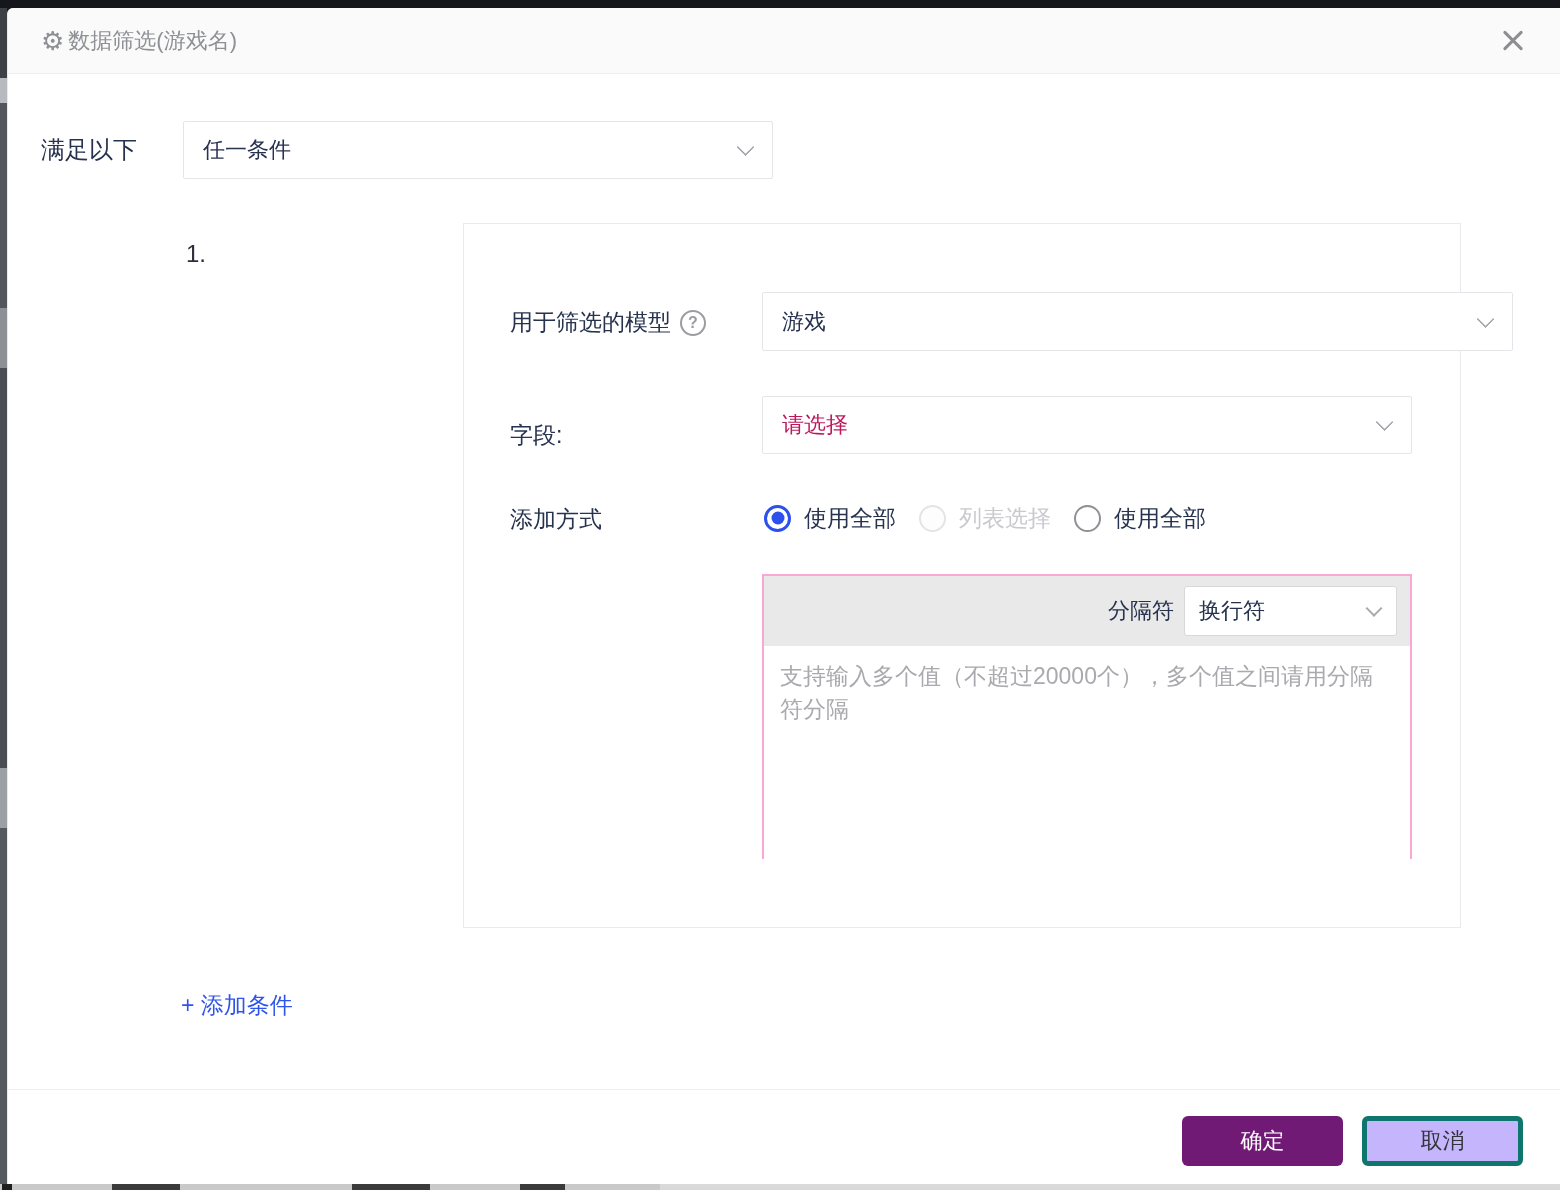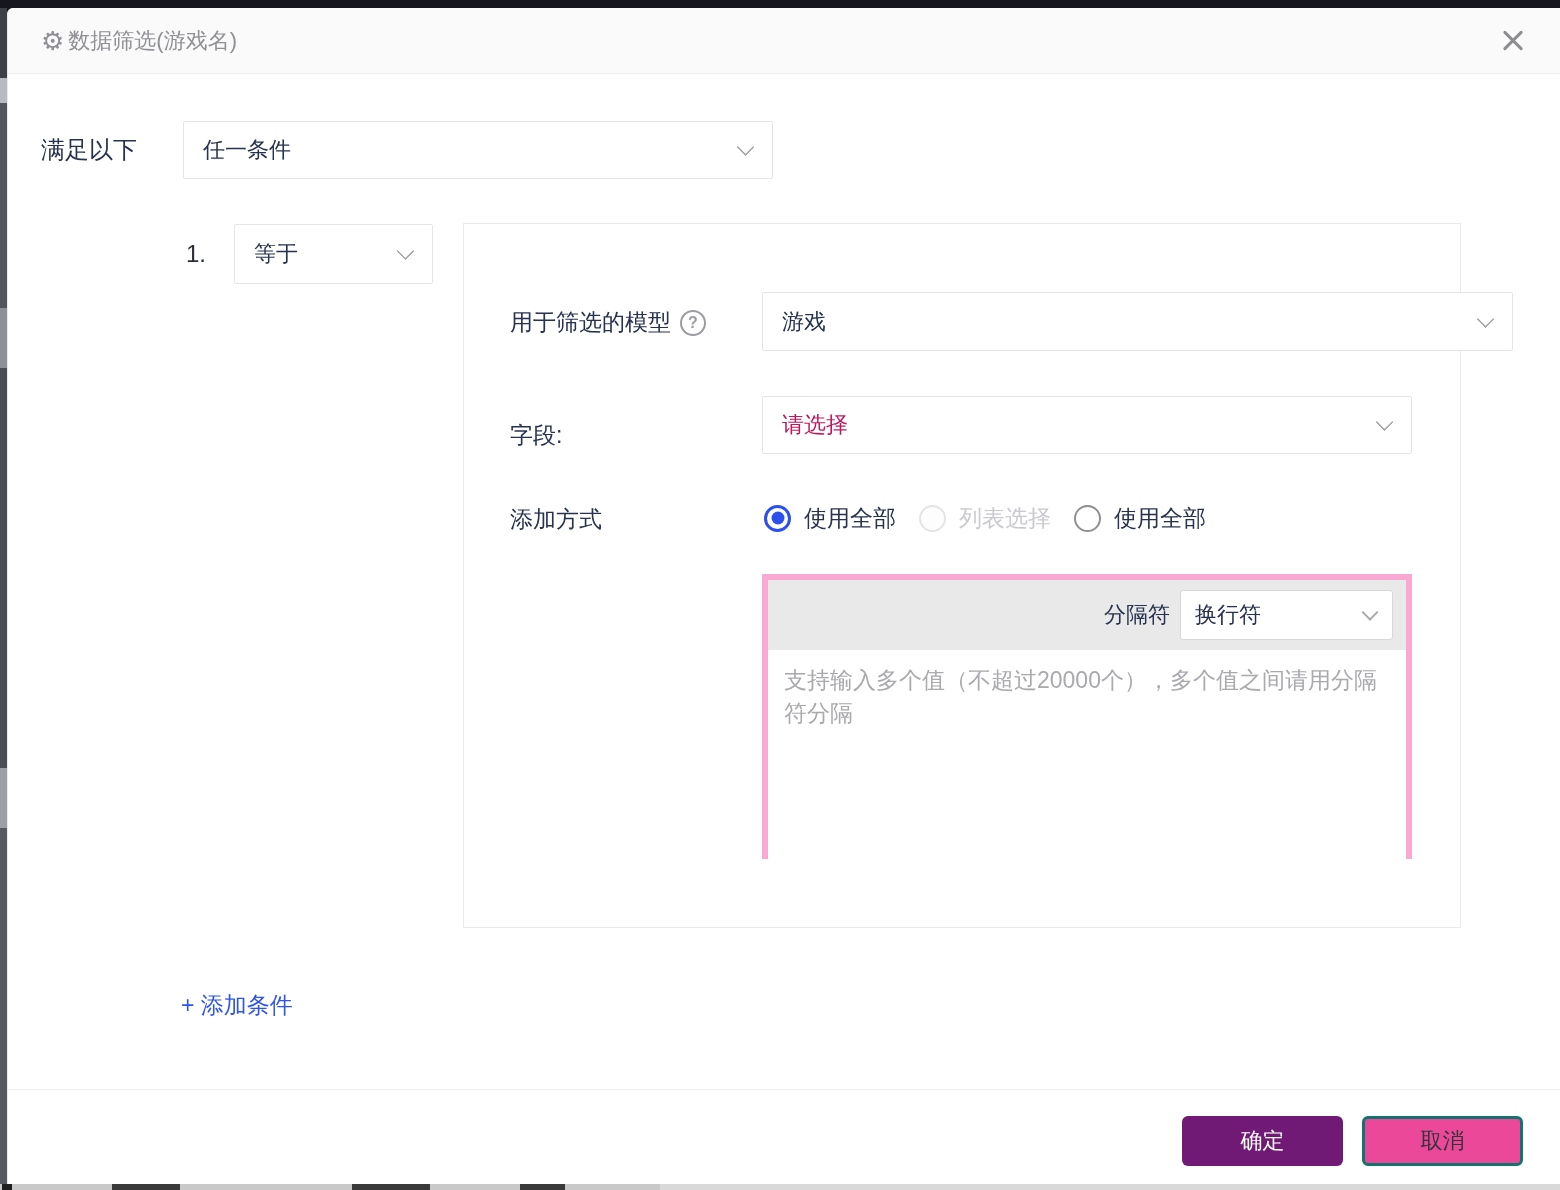--- a/index.html
+++ b/index.html
@@ -62,40 +62,40 @@
   .radio { width:27px; height:27px; border-radius:50%; background:#fff; position:relative; margin-right:13px; }
   .radio.selected { border:3px solid #2b50ed; }
   .radio.selected::after { content:""; position:absolute; left:50%; top:50%; width:13px; height:13px;
     border-radius:50%; background:#2b50ed; transform:translate(-50%,-50%); }
   .radio.disabled { border:2px solid #e4e4e8; background:#fdfdfd; }
   .radio.plain { border:2px solid #8f9095; }
   .radio-label { font-size:23px; color:#26324e; margin-right:23px; }
   .radio-label.disabled { color:#c9c9cf; }
 
   .ta-group { position:absolute; left:298px; top:350px; width:650px; height:285px;
-    border:6px solid #f9a8d4; background:#fff; }
+    border:2px solid #f9a8d4; background:#fff; }
   .ta-head { position:relative; height:70px; background:#e9e9ea; display:flex; align-items:center;
     justify-content:flex-end; padding-right:13px; }
   .sep-label { font-size:22px; color:#26324e; margin-right:10px; }
   .sep-select { position:relative; width:213px; height:50px; border:1px solid #d8d8dc; border-radius:3px;
     background:#fff; display:flex; align-items:center; padding:0 40px 0 14px; font-size:22px; color:#26324e; cursor:pointer; }
   .sep-select .chev { position:absolute; right:16px; top:50%; width:12px; height:12px;
     border-right:2px solid #a8a8af; border-bottom:2px solid #a8a8af; transform:translateY(-72%) rotate(45deg); }
   .ta-input { width:100%; height:214px; border:none; outline:none; resize:none;
     padding:14px 16px; font-size:23px; line-height:1.42; color:#26324e;
     font-family:"Liberation Sans","DejaVu Sans",sans-serif; }
   .ta-input::placeholder { color:#a9a9ae; }
 
   .add-link { position:absolute; left:173px; top:982px; font-size:23px; color:#2f54eb; cursor:pointer; }
 
   .footer { position:absolute; left:0; bottom:0; width:100%; height:95px; border-top:1px solid #efeff2; background:#fff; }
   .btn { position:absolute; top:26px; width:161px; height:50px; border-radius:6px; font-size:22px;
     display:flex; align-items:center; justify-content:center; cursor:pointer; }
   .btn-confirm { left:1174px; background:#701a75; color:#fff;text-align:right; }
-  .btn-cancel { left:1354px; background:#ec4899; color:#33343a; border:3px solid #0f766e; }
+  .btn-cancel { left:1354px; background:#c4b5fd; color:#33343a; border:5px solid #0f766e; }
 </style>
 </head>
 <body>
 
 <div class="stage">
   <div class="top-strip"></div>
   <div class="left-strip"></div>
   <div class="bottom-strip">
     <i class="frag f1"></i>
     <i class="frag f2"></i>
@@ -115,24 +115,20 @@
         </span>
     </div>
 
     <div class="match-label">满足以下</div>
     <div class="select match-select">
       <span>任一条件</span>
       <i class="chev"></i>
     </div>
 
     <div class="cond-index">1.</div>
-    <div class="select op-select">
-      <span>等于</span>
-      <i class="chev"></i>
-    </div>
 
     <div class="panel">
 
       <div class="prow-label model-label">
         <span>用于筛选的模型</span>
         <span class="help">?</span>
       </div>
       <div class="select model-select">
         <span>游戏</span>
         <i class="chev"></i>

